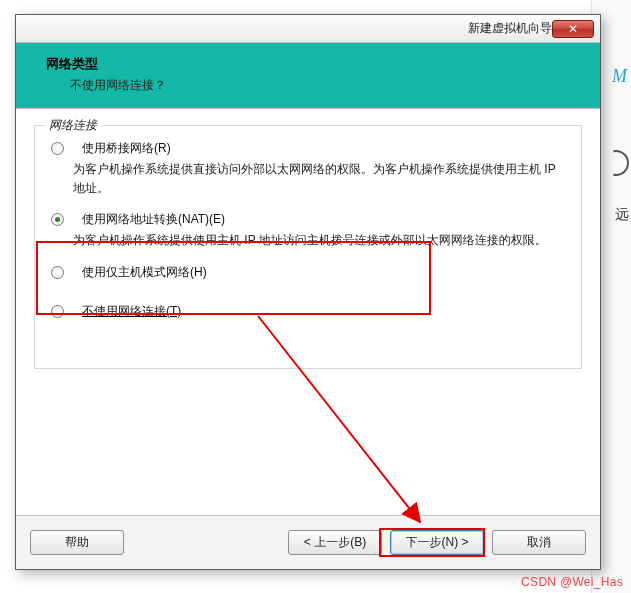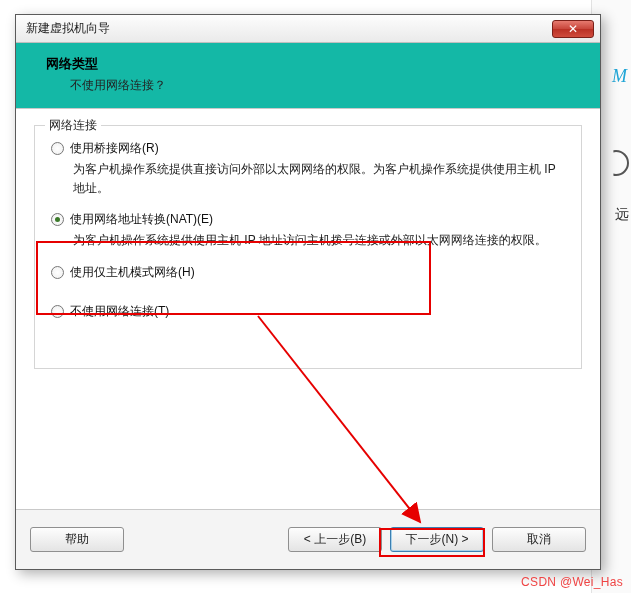--- a/index.html
+++ b/index.html
@@ -62,20 +62,21 @@
       background: linear-gradient(#fdfdfd, #eaeaea);
       border-bottom: 1px solid #bfbfbf;
       display: flex;
       align-items: center;
       padding: 0 6px 0 10px;
     }
     .titlebar-title {
       flex: 1;
       font-size: 12px;
       color: #222;
+      text-align: right;
     }
     .close-btn {
       width: 42px;
       height: 18px;
       background: linear-gradient(#e67a6f, #c8463b 49%, #b92f24 50%, #cf4b3d);
       border: 1px solid #7a1f18;
       border-radius: 3px;
       display: flex;
       align-items: center;
       justify-content: center;
@@ -109,29 +110,30 @@
       position: relative;
     }
     .fieldset-legend {
       position: absolute;
       top: -9px;
       left: 10px;
       background: #fff;
       padding: 0 4px;
       font-size: 12px;
       color: #222;
+      font-style: italic;
     }
     .option {
       margin-bottom: 14px;
       padding-left: 4px;
     }
     .option-row {
       display: flex;
       align-items: center;
-      gap: 6px;
+      gap: 18px;
     }
     .radio {
       width: 13px;
       height: 13px;
       border: 1px solid #777;
       border-radius: 50%;
       background: radial-gradient(#fff, #eee);
       position: relative;
       flex-shrink: 0;
     }
@@ -161,21 +163,21 @@
       border: 2px solid #e60000;
       pointer-events: none;
     }
     .hb1 { left: 36px; top: 241px; width: 395px; height: 74px; }
     .hb2 { left: 379px; top: 528px; width: 106px; height: 29px; }
     .footer {
       position: absolute;
       left: 0;
       bottom: 0;
       width: 100%;
-      height: 60px;
+      height: 54px;
       border-top: 1px solid #c9c9c9;
       background: #f4f4f4;
       display: flex;
       align-items: center;
       padding: 0 14px;
       gap: 8px;
     }
     .footer .spacer { flex: 1; }
     .btn {
       min-width: 94px;
@@ -252,21 +254,21 @@
         <div class="option-desc">为客户机操作系统提供使用主机 IP 地址访问主机拨号连接或外部以太网网络连接的权限。</div>
       </div>
 
       <div class="option">
         <div class="option-row">
           <span class="radio"></span>
           <span class="option-label">使用仅主机模式网络(H)</span>
         </div>
       </div>
 
-      <div class="option" style="margin-top:22px;margin-bottom:8px;">
+      <div class="option" style="margin-top:22px;margin-bottom:8px;text-decoration:underline;">
         <div class="option-row">
           <span class="radio"></span>
           <span class="option-label">不使用网络连接(T)</span>
         </div>
       </div>
 
     </div>
   </div>
 
   <div class="footer">

